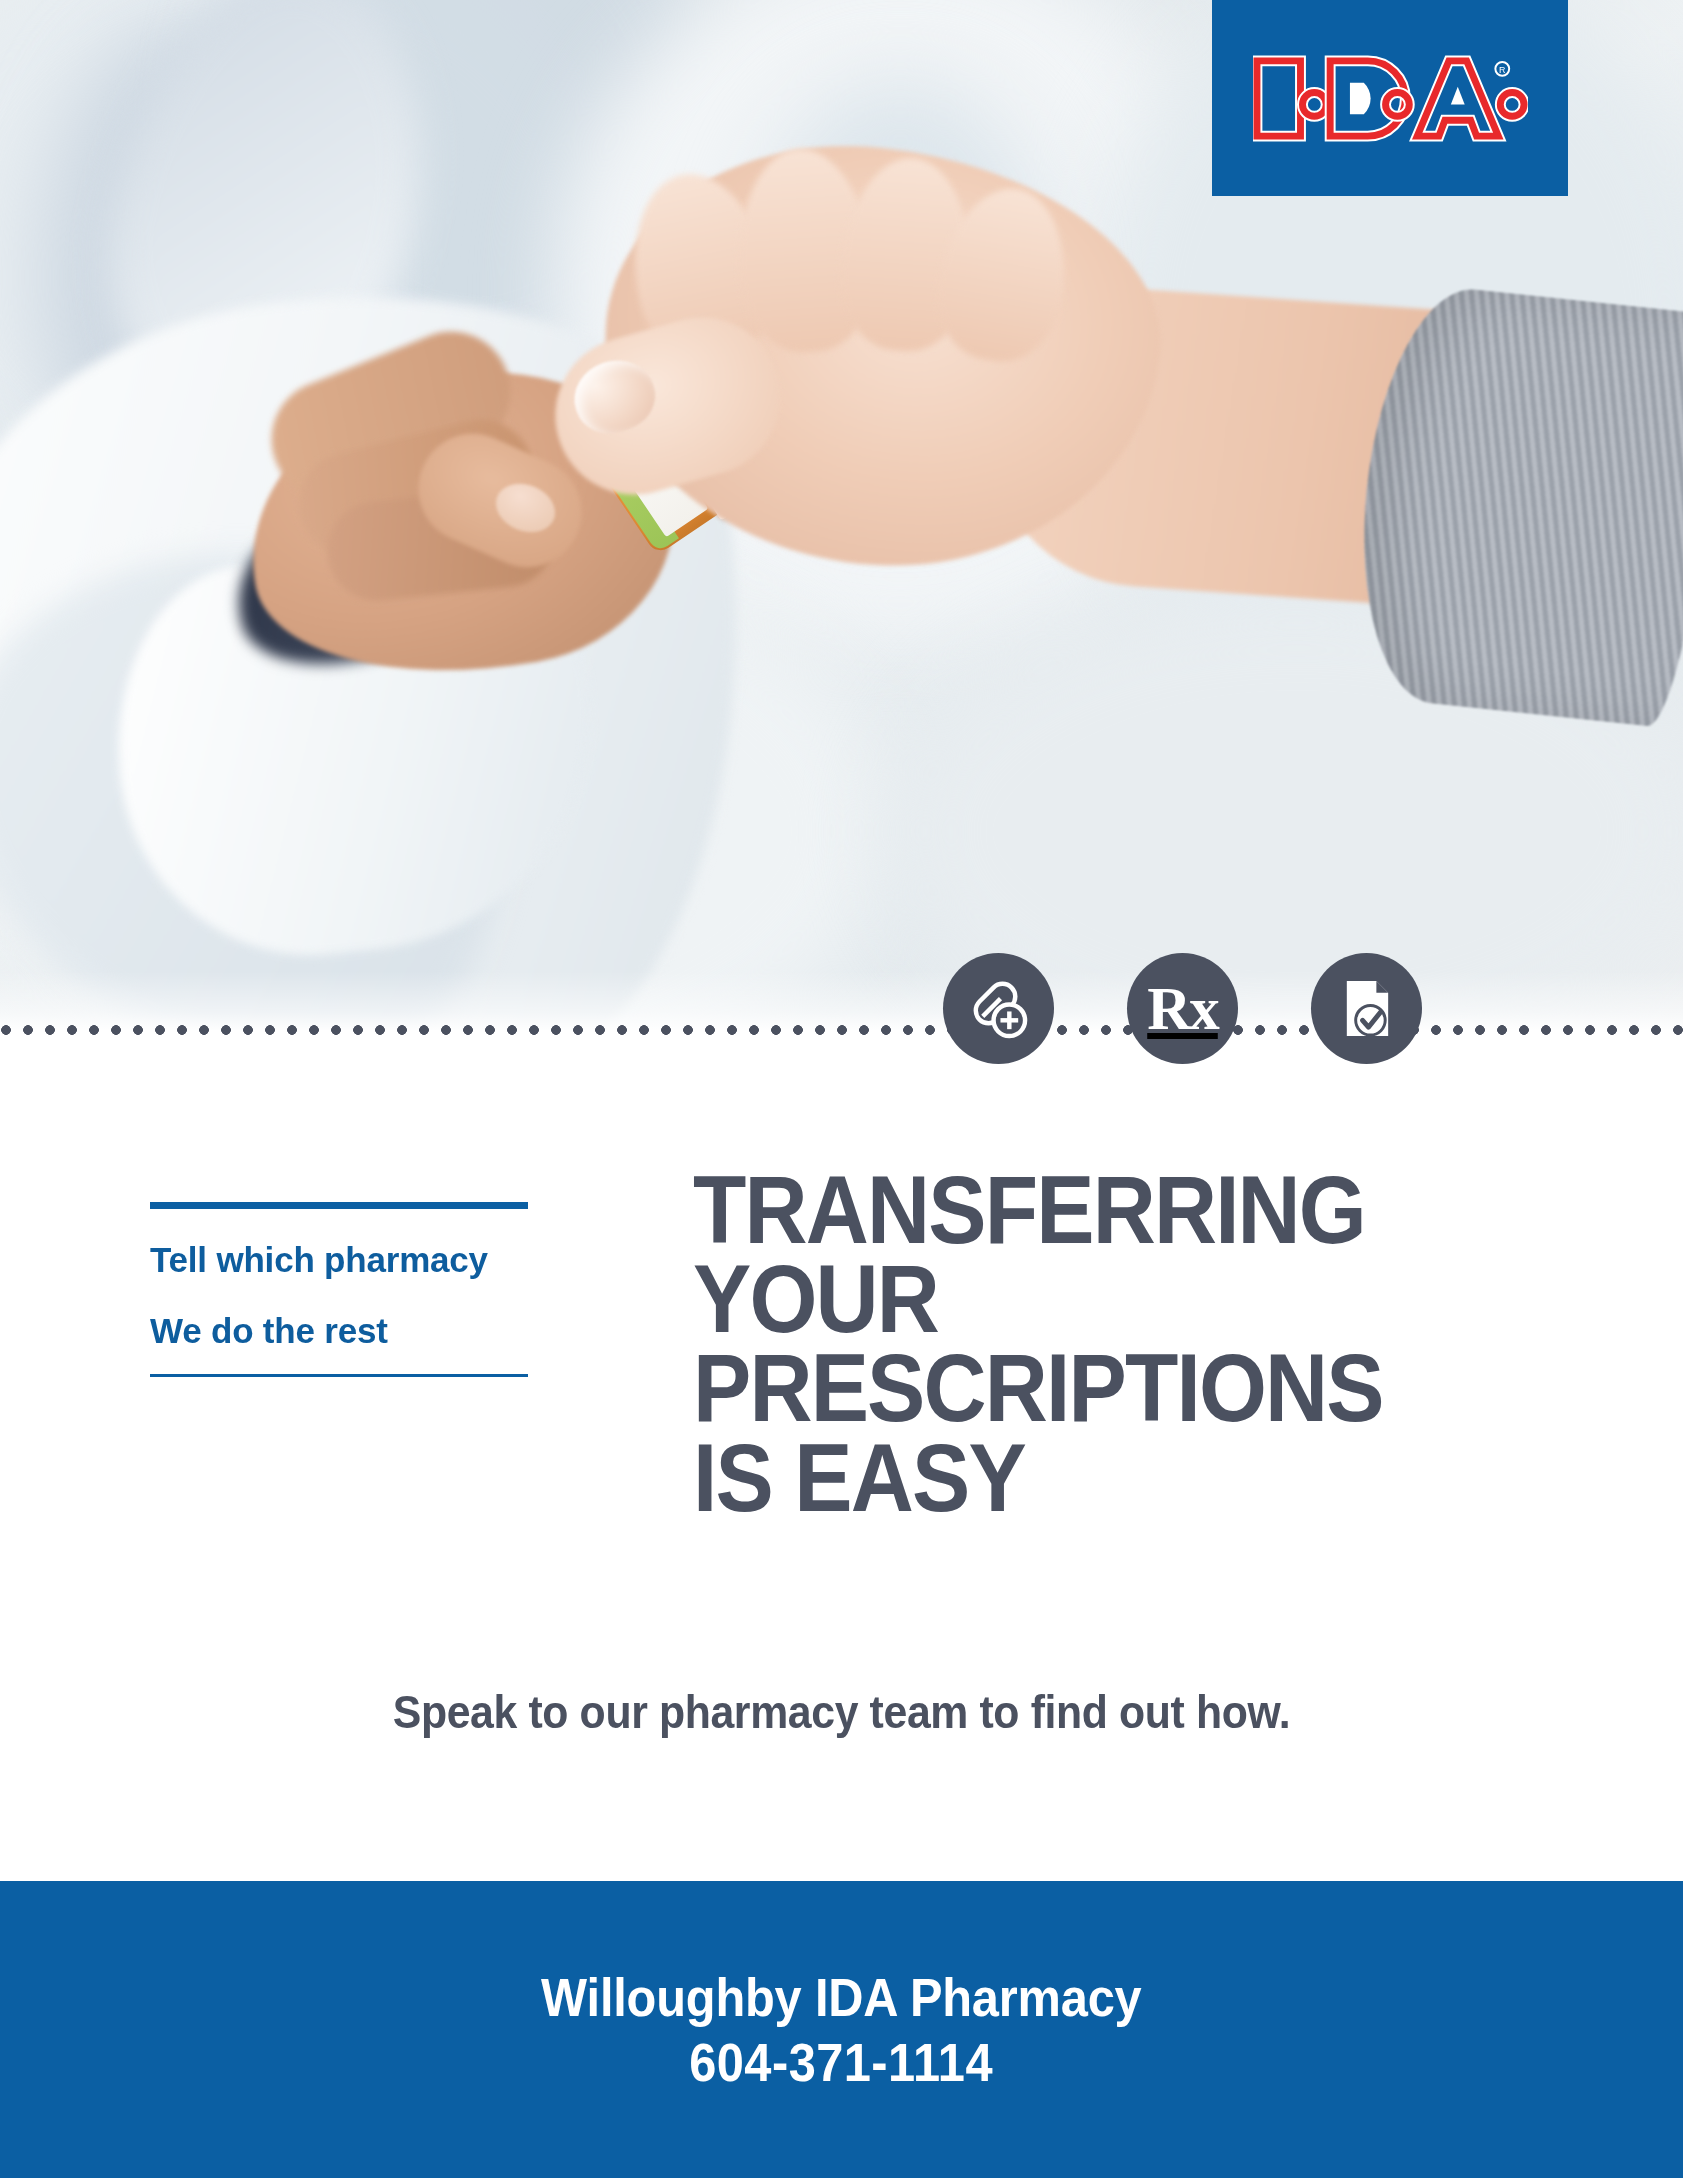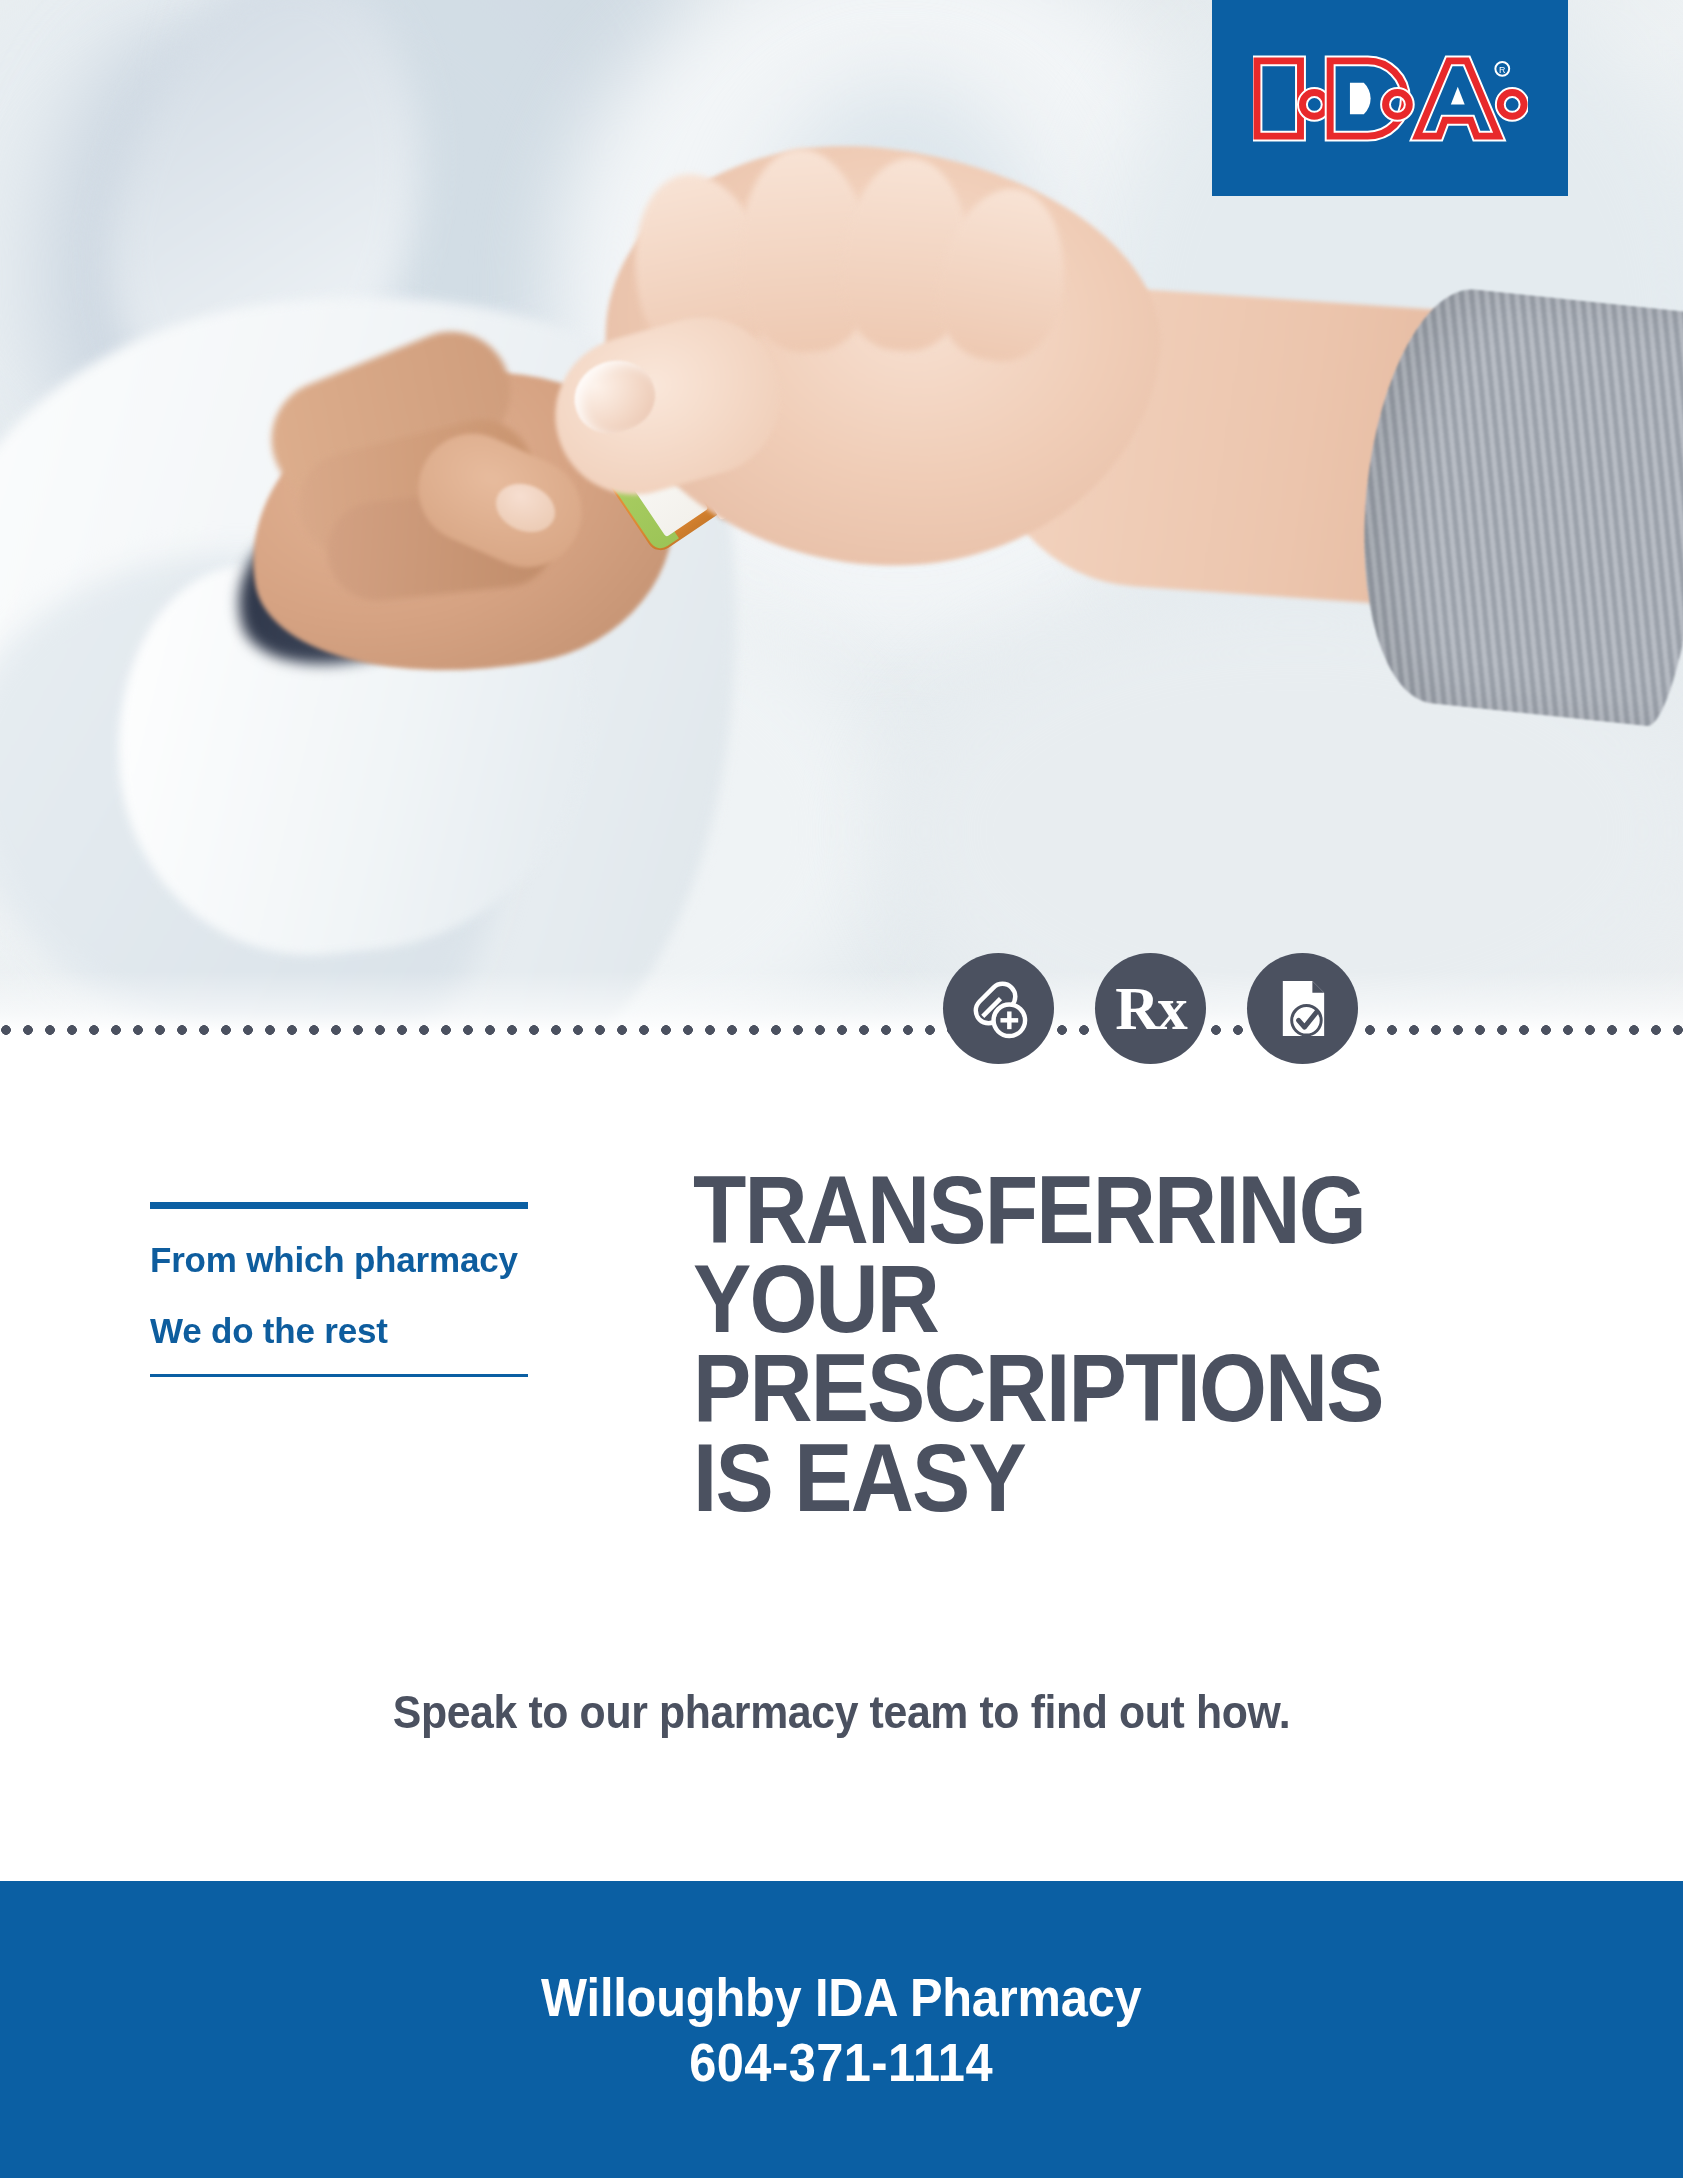--- a/index.html
+++ b/index.html
@@ -289,22 +289,23 @@
     background-image: radial-gradient(circle at 6px 6px, #4b5160 4.6px, rgba(255,255,255,0) 5.1px);
     background-size: 22px 14px;
     background-repeat: repeat-x;
     z-index: 4;
   }
 
   
   .icon-row {
     position:absolute;
     left:943px; top:953px;
-    display:flex; align-items:center; gap:41px;
+    display:flex; align-items:center; gap:73px;
     z-index: 6;
+    text-decoration: underline;
   }
   .icon-circle {
     width:111px; height:111px;
     border-radius:50%;
     background:#4b5160;
     display:flex; align-items:center; justify-content:center;
   }
   .icon-circle svg { width:63px; height:63px; display:block; }
   .rx-glyph {
     color:#ffffff;
@@ -535,21 +536,21 @@
       <path d="M28 44 l6 7 l12 -15" fill="none" stroke="#4b5160" stroke-width="5" stroke-linecap="round" stroke-linejoin="round"></path>
     </svg>
   </div>
 
 </div>
 
 <div class="content">
 
   <div class="bullets">
     <div class="rule"></div>
-    <div class="bullet b2">From which pharmacy</div>
+    <div class="bullet b2">Tell which pharmacy</div>
     <div class="bullet b3">We do the rest</div>
     <div class="rule-bottom"></div>
   </div>
 
   <div class="headline">
     <span class="hl-line">TRANSFERRING</span>
     <span class="hl-line">YOUR</span>
     <span class="hl-line">PRESCRIPTIONS</span>
     <span class="hl-line">IS EASY</span>
   </div>

